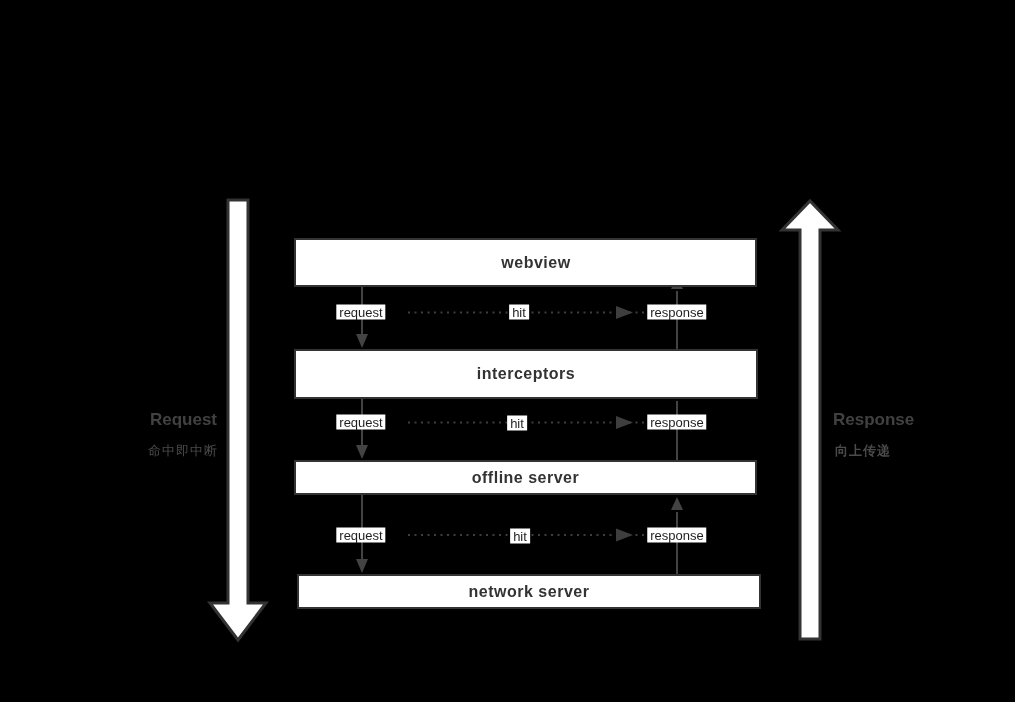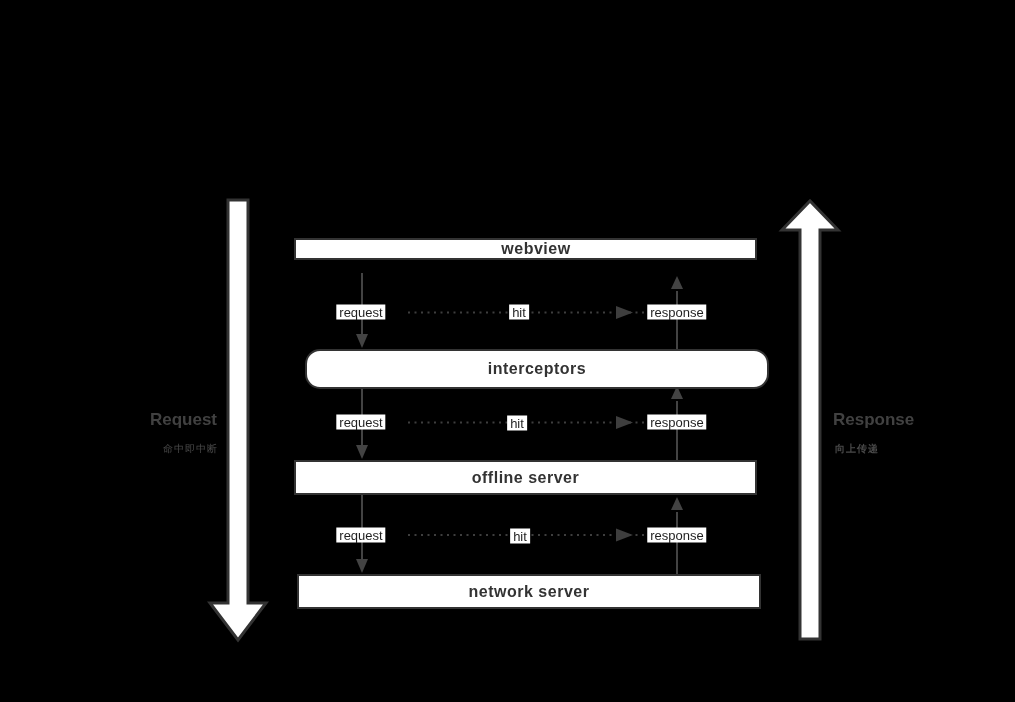--- a/index.html
+++ b/index.html
@@ -28,22 +28,22 @@
     background: #ffffff;
     border: 2px solid #333333;
     display: flex;
     align-items: center;
     justify-content: center;
     font-size: 16px;
     font-weight: bold;
     color: #333333;
     letter-spacing: 0.5px;
   }
-  .box-webview        { left: 294px; top: 238px; width: 463px; height: 22px; padding-left: 21px; }
-  .box-interceptors   { left: 305px; top: 349px; width: 464px; height: 40px; border-radius: 15px; }
+  .box-webview        { left: 294px; top: 238px; width: 463px; height: 49px; padding-left: 21px; }
+  .box-interceptors   { left: 294px; top: 349px; width: 464px; height: 50px; }
   .box-offline-server { left: 294px; top: 460px; width: 463px; height: 35px; }
   .box-network-server { left: 297px; top: 574px; width: 464px; height: 35px; text-align: center; }
   .tag {
     position: absolute;
     transform: translate(-50%, -50%);
     background: #ffffff;
     color: #1f1f1f;
     font-size: 13px;
     line-height: 15px;
     padding: 0 3px;
@@ -51,21 +51,21 @@
   }
   .side-title {
     position: absolute;
     font-size: 17px;
     font-weight: bold;
     color: #414141;
     white-space: nowrap;
   }
   .side-subtitle {
     position: absolute;
-    font-size: 10px;
+    font-size: 13px;
     color: #4a4a4a;
     letter-spacing: 1px;
     white-space: nowrap;
   }
   .left-title    { left: 100px; top: 410px; width: 117px; text-align: right; }
   .left-subtitle { left: 100px; top: 442px; width: 118px; text-align: right; }
   .right-title    { left: 833px; top: 410px; }
   .right-subtitle { left: 835px; top: 442px; font-weight: bold; }
 </style>
 </head>

